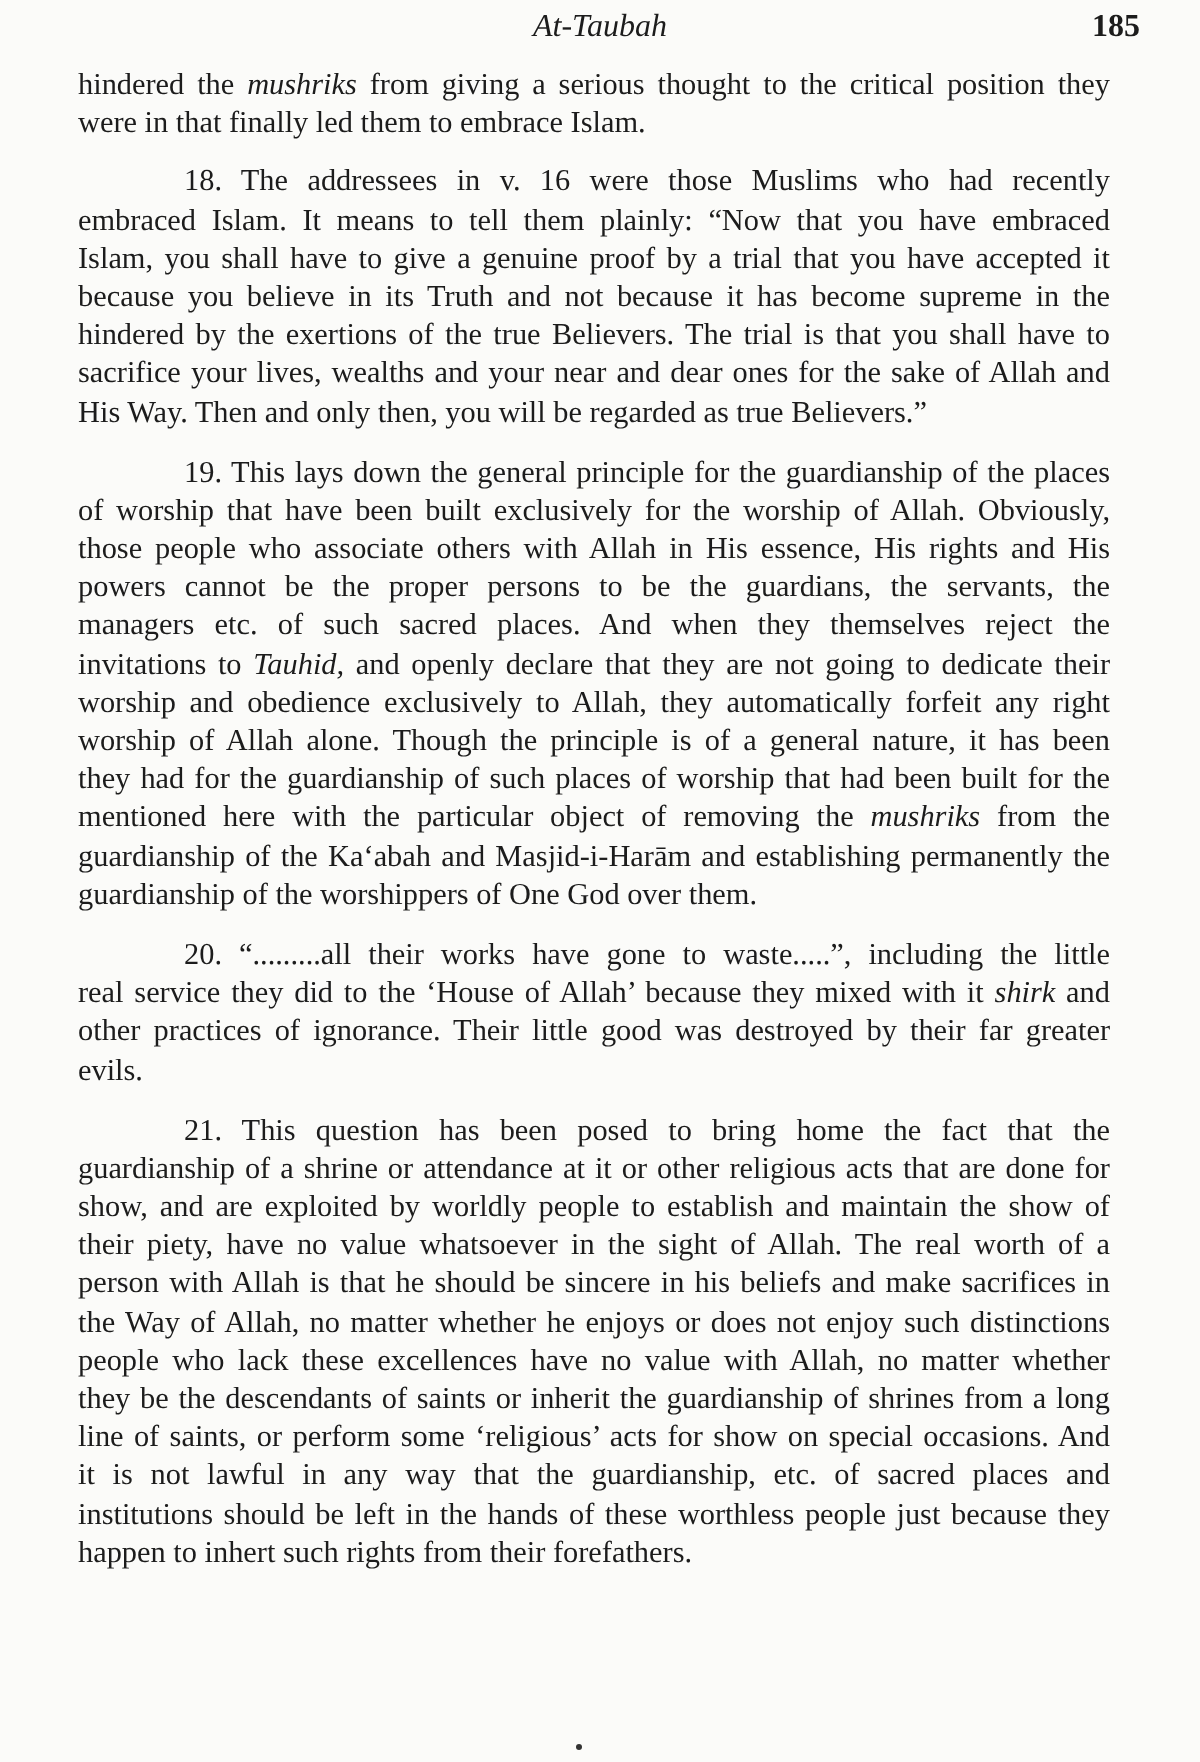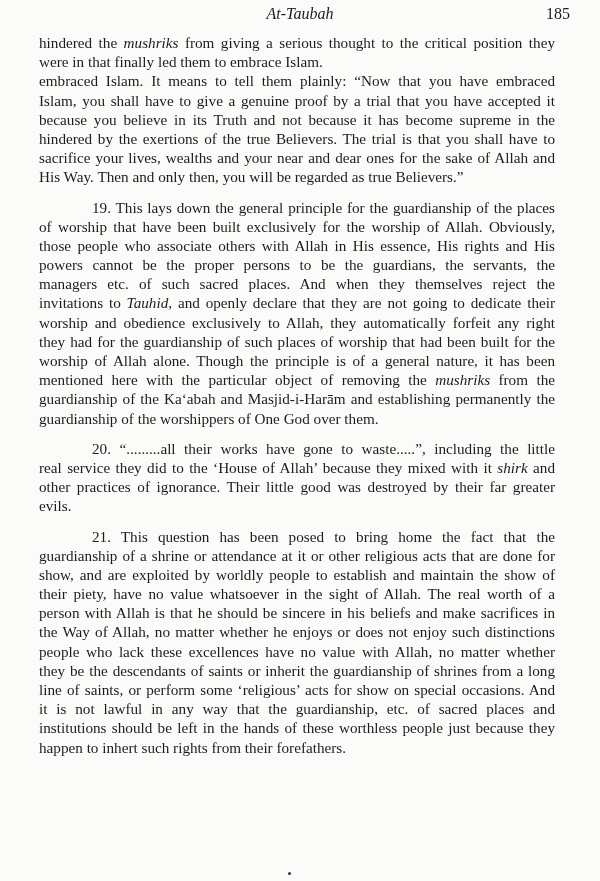--- a/index.html
+++ b/index.html
@@ -9,31 +9,31 @@
     font-family: "Liberation Serif", serif;
     color: #1c1c1c;
   }
   .page { position: relative; width: 475px; height: 881px; }
   .header { position: absolute; top: 0; left: 0; width: 600px; height: 30px; }
   .running-title {
     position: absolute; left: 0; width: 600px; top: 5px; text-align: center;
     font-style: italic; font-size: 16px;
   }
   .page-number {
-    position: absolute; right: 30px; top: 5px; font-size: 16px; font-weight: normal; text-align: center;
+    position: absolute; right: 30px; top: 5px; font-size: 16px; font-weight: bold; text-align: center;
   }
   .body { position: absolute; left: 39px; top: 33px; width: 516px; }
   .line {
     display: block; height: 19.2px; line-height: 19.2px; font-size: 15.2px;
     text-align: justify; text-align-last: justify; white-space: nowrap;
   }
   .line.last { text-align-last: left; }
   .line.indent { padding-left: 53px; }
   .para { margin-bottom: 11px; }
-  .para.first { margin-bottom: 0; }
+  .para.first { margin-bottom: 10px; }
   i { font-style: italic; }
   .footer-dot {
     position: absolute; left: 288px; top: 872px; width: 3px; height: 3px;
     background: #333; border-radius: 50%;
   }
 </style>
 </head>
 <body>
 
 <div class="page">
@@ -41,37 +41,38 @@
     <div class="running-title">At-Taubah</div>
     <div class="page-number">185</div>
   </div>
 
   <div class="body">
     <div class="para first">
         <span class="line"><span>hindered the </span><i>mushriks</i><span> from  giving a serious thought to the critical position they</span></span>
         <span class="line last"><span>were in that finally led them to embrace Islam.</span></span>
       </div>
     <div class="para">
+        <span class="line indent"><span>18.  The addressees in v. 16 were those Muslims who had recently</span></span>
         <span class="line"><span>embraced Islam. It means to tell them  plainly: “Now that you have embraced</span></span>
         <span class="line"><span>Islam,  you  shall  have to give a genuine proof by a trial that you have accepted it</span></span>
         <span class="line"><span>because  you  believe  in  its  Truth  and not because it has become supreme in the</span></span>
         <span class="line"><span>hindered  by  the  exertions  of the true Believers. The trial is that you shall have to</span></span>
         <span class="line"><span>sacrifice your lives, wealths and your near and dear ones for the sake of Allah and</span></span>
         <span class="line last"><span>His Way. Then and only then, you will be regarded as true Believers.”</span></span>
       </div>
     <div class="para">
         <span class="line indent"><span>19. This lays down the general principle for the guardianship of the places</span></span>
         <span class="line"><span>of  worship  that  have been built exclusively for the worship of Allah. Obviously,</span></span>
         <span class="line"><span>those  people  who  associate  others with Allah in His essence, His rights and His</span></span>
         <span class="line"><span>powers  cannot  be  the  proper  persons  to  be  the  guardians,  the  servants,  the</span></span>
         <span class="line"><span>managers  etc.  of  such  sacred  places.  And  when  they  themselves  reject  the</span></span>
         <span class="line"><span>invitations  to  </span><i>Tauhid,</i><span>  and openly declare that they are not going to dedicate their</span></span>
         <span class="line"><span>worship  and  obedience  exclusively  to Allah, they automatically forfeit any right</span></span>
+        <span class="line"><span>worship  of  Allah  alone.  Though  the principle is of a general nature, it has been</span></span>
         <span class="line"><span>they  had for the guardianship of such places of worship that had been built for the</span></span>
-        <span class="line"><span>worship  of  Allah  alone.  Though  the principle is of a general nature, it has been</span></span>
         <span class="line"><span>mentioned  here  with  the  particular  object  of  removing  the  </span><i>mushriks</i><span> from the</span></span>
         <span class="line"><span>guardianship  of the Ka‘abah and Masjid-i-Harām and establishing permanently the</span></span>
         <span class="line last"><span>guardianship of the worshippers of One God over them.</span></span>
       </div>
     <div class="para">
         <span class="line indent"><span>20.  “.........all  their  works have gone to waste.....”, including the little</span></span>
         <span class="line"><span>real  service  they did to the ‘House of Allah’ because they mixed with it </span><i>shirk</i><span> and</span></span>
         <span class="line"><span>other  practices  of  ignorance.  Their little good was destroyed by their far greater</span></span>
         <span class="line last"><span>evils.</span></span>
       </div>

